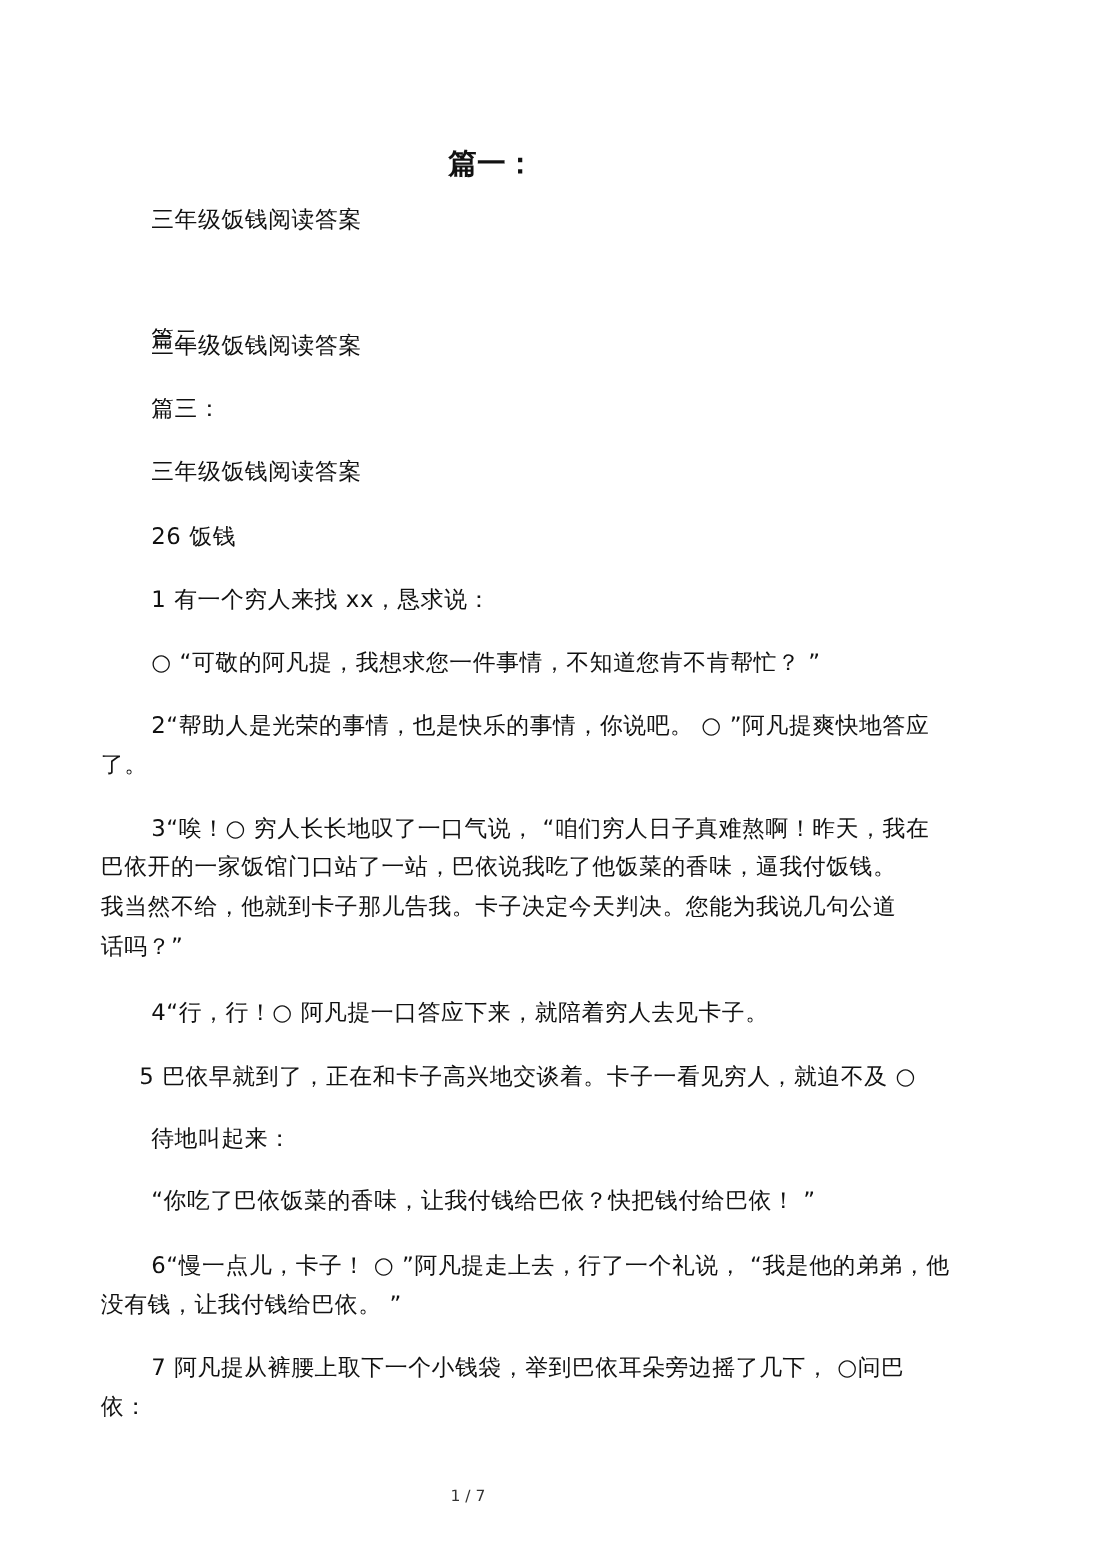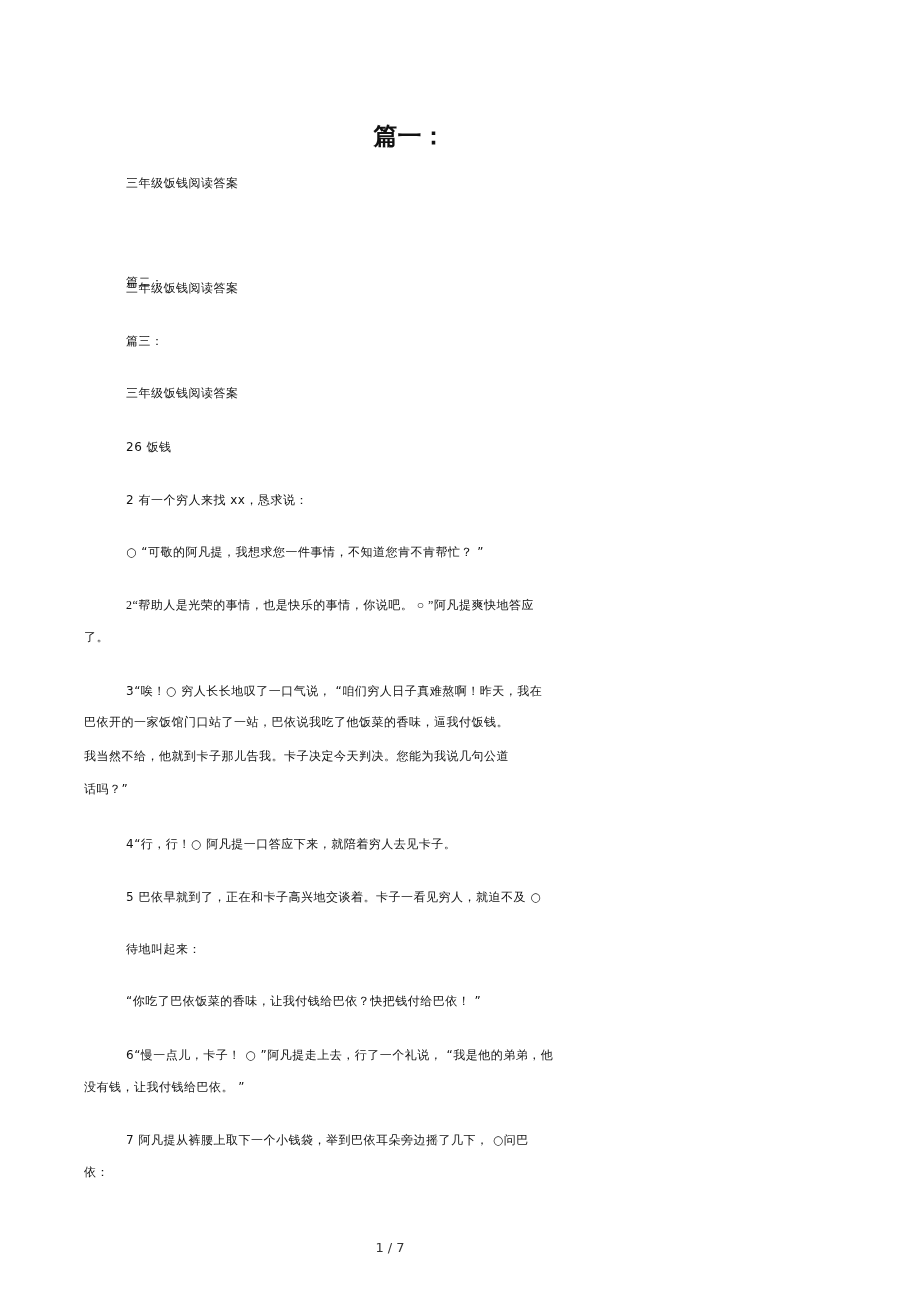--- a/index.html
+++ b/index.html
@@ -1,43 +1,43 @@
 <!DOCTYPE html>
 <html><head>
   <meta charset="utf-8">
   <style>
     html, body { margin:0; padding:0; background:#ffffff; }
     body { width:920px; height:1303px; position:relative; overflow:hidden;
       font-family:"DejaVu Sans", "Liberation Sans", sans-serif; color:#111; }
-    .t { position:absolute; font-size:12px; line-height:22px; white-space:nowrap; letter-spacing:0.5px; }
+    .t { position:absolute; font-size:19px; line-height:22px; white-space:nowrap; letter-spacing:0.5px; }
     .title { position:absolute; left:0; width:819px; top:120px; text-align:center; font-size:24px; font-weight:bold; }
     .footer { position:absolute; left:0; width:780px; top:1240px; text-align:center; font-size:13px; color:#333; }
   </style>
 </head>
 <body>
 
 <div>
   <div class="title">篇一：</div>
   <div id="lines">
       <div class="t" style="left: 126px; top: 172px;">三年级饭钱阅读答案</div>
       <div class="t" style="left: 126px; top: 225px; margin-top: 46px;">篇二：</div>
       <div class="t" style="left: 126px; top: 277px;">三年级饭钱阅读答案</div>
       <div class="t" style="left: 126px; top: 330px;">篇三：</div>
       <div class="t" style="left: 126px; top: 382px;">三年级饭钱阅读答案</div>
       <div class="t" style="left: 126px; top: 436px;">26 饭钱</div>
-      <div class="t" style="left: 126px; top: 489px;">2 有一个穷人来找   xx，恳求说：</div>
+      <div class="t" style="left: 126px; top: 489px;">1 有一个穷人来找   xx，恳求说：</div>
       <div class="t" style="left: 126px; top: 541px;">○ “可敬的阿凡提，我想求您一件事情，不知道您肯不肯帮忙？       ”</div>
-      <div class="t" style="left: 126px; top: 594px; font-family: Liberation Serif, serif;">2“帮助人是光荣的事情，也是快乐的事情，你说吧。      ○ ”阿凡提爽快地答应</div>
+      <div class="t" style="left: 126px; top: 594px;">2“帮助人是光荣的事情，也是快乐的事情，你说吧。      ○ ”阿凡提爽快地答应</div>
       <div class="t" style="left: 84px; top: 626px;">了。</div>
       <div class="t" style="left: 126px; top: 680px;">3“唉！○ 穷人长长地叹了一口气说，  “咱们穷人日子真难熬啊！昨天，我在</div>
       <div class="t" style="left: 84px; top: 711px;">巴依开的一家饭馆门口站了一站，巴依说我吃了他饭菜的香味，逼我付饭钱。</div>
       <div class="t" style="left: 84px; top: 745px;">我当然不给，他就到卡子那儿告我。卡子决定今天判决。您能为我说几句公道</div>
       <div class="t" style="left: 84px; top: 778px;">话吗？”</div>
       <div class="t" style="left: 126px; top: 833px;">4“行，行！○ 阿凡提一口答应下来，就陪着穷人去见卡子。</div>
-      <div class="t" style="left: 126px; top: 886px;">5 巴依早就到了，正在和卡子高兴地交谈着。卡子一看见穷人，就迫不及       ○</div>
+      <div class="t" style="left: 116px; top: 886px;">5 巴依早就到了，正在和卡子高兴地交谈着。卡子一看见穷人，就迫不及       ○</div>
       <div class="t" style="left: 126px; top: 938px;">待地叫起来：</div>
       <div class="t" style="left: 126px; top: 990px;">“你吃了巴依饭菜的香味，让我付钱给巴依？快把钱付给巴依！      ”</div>
       <div class="t" style="left: 126px; top: 1044px;">6“慢一点儿，卡子！ ○ ”阿凡提走上去，行了一个礼说，  “我是他的弟弟，他</div>
       <div class="t" style="left: 84px; top: 1076px;">没有钱，让我付钱给巴依。   ”</div>
       <div class="t" style="left: 126px; top: 1129px;">7 阿凡提从裤腰上取下一个小钱袋，举到巴依耳朵旁边摇了几下，      ○问巴</div>
       <div class="t" style="left: 84px; top: 1161px;">依：</div>
     </div>
   <div class="footer">1 / 7</div>
 </div>
 

